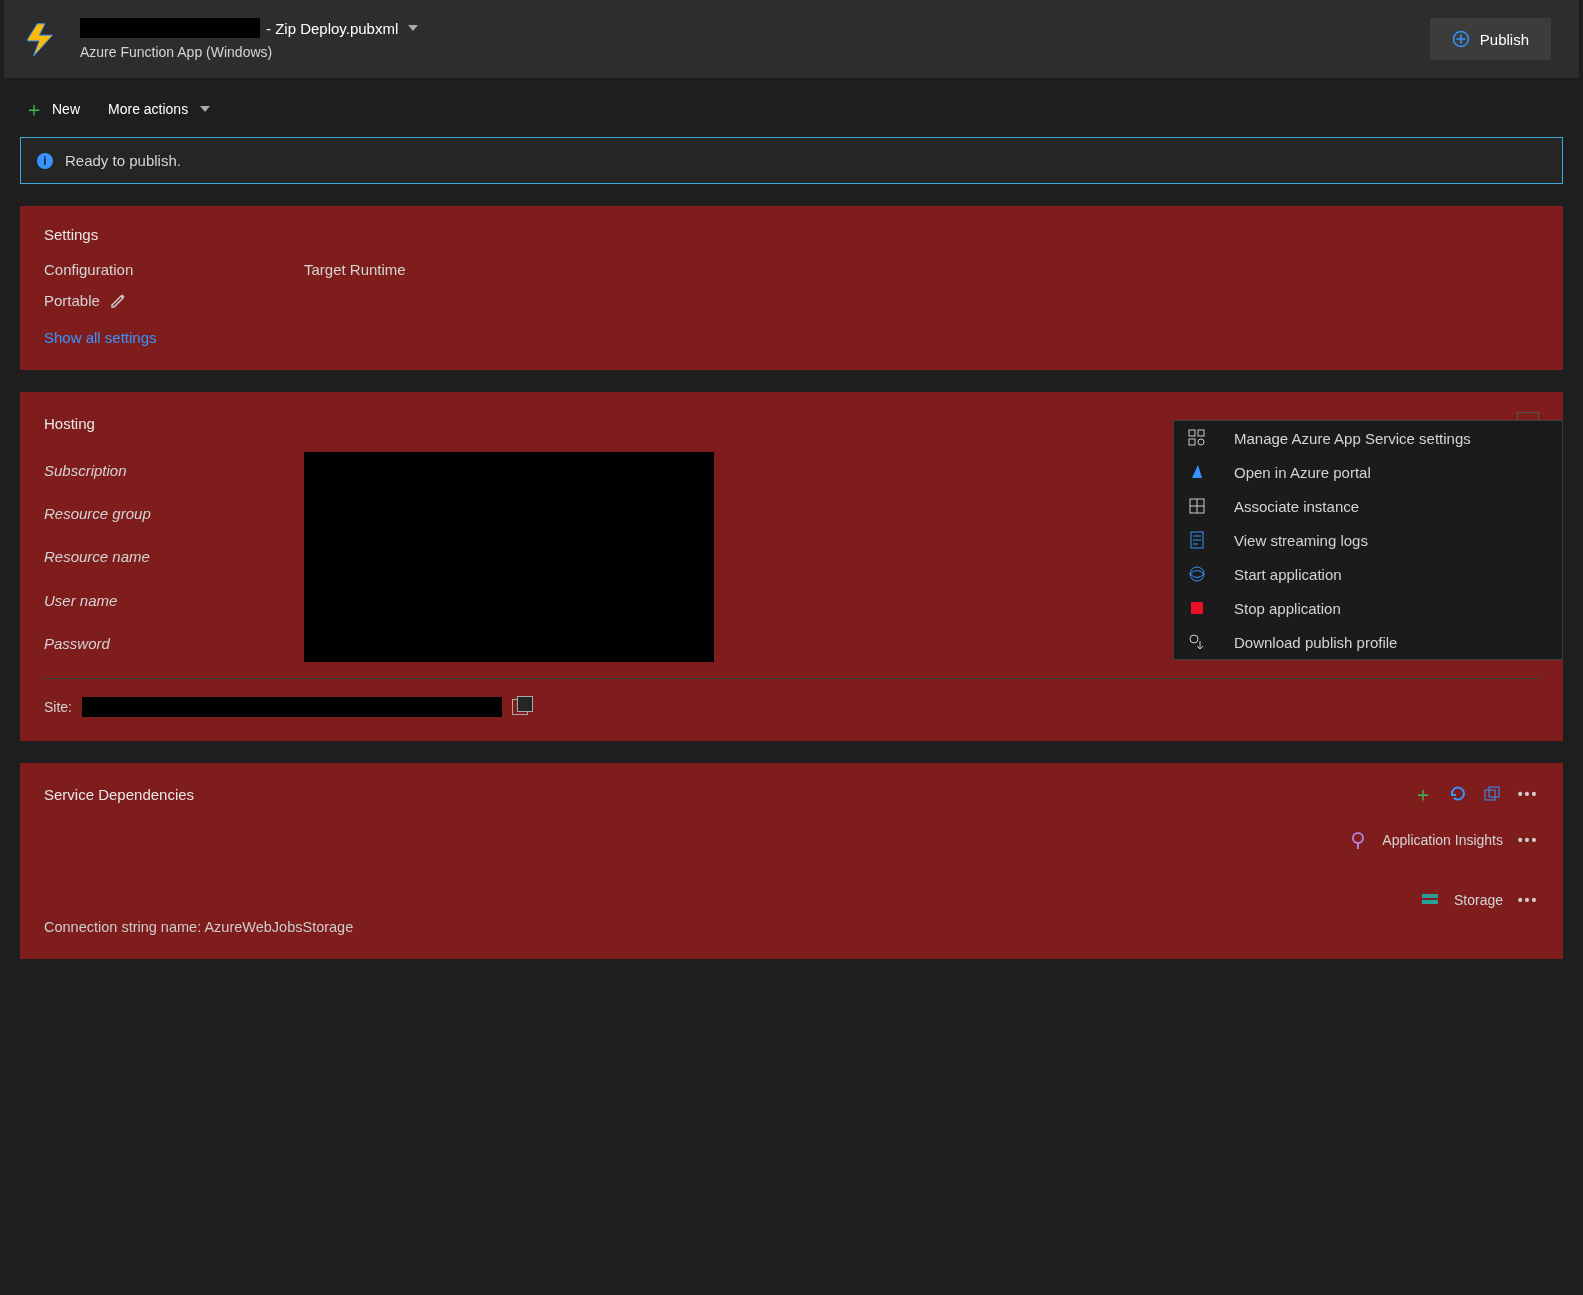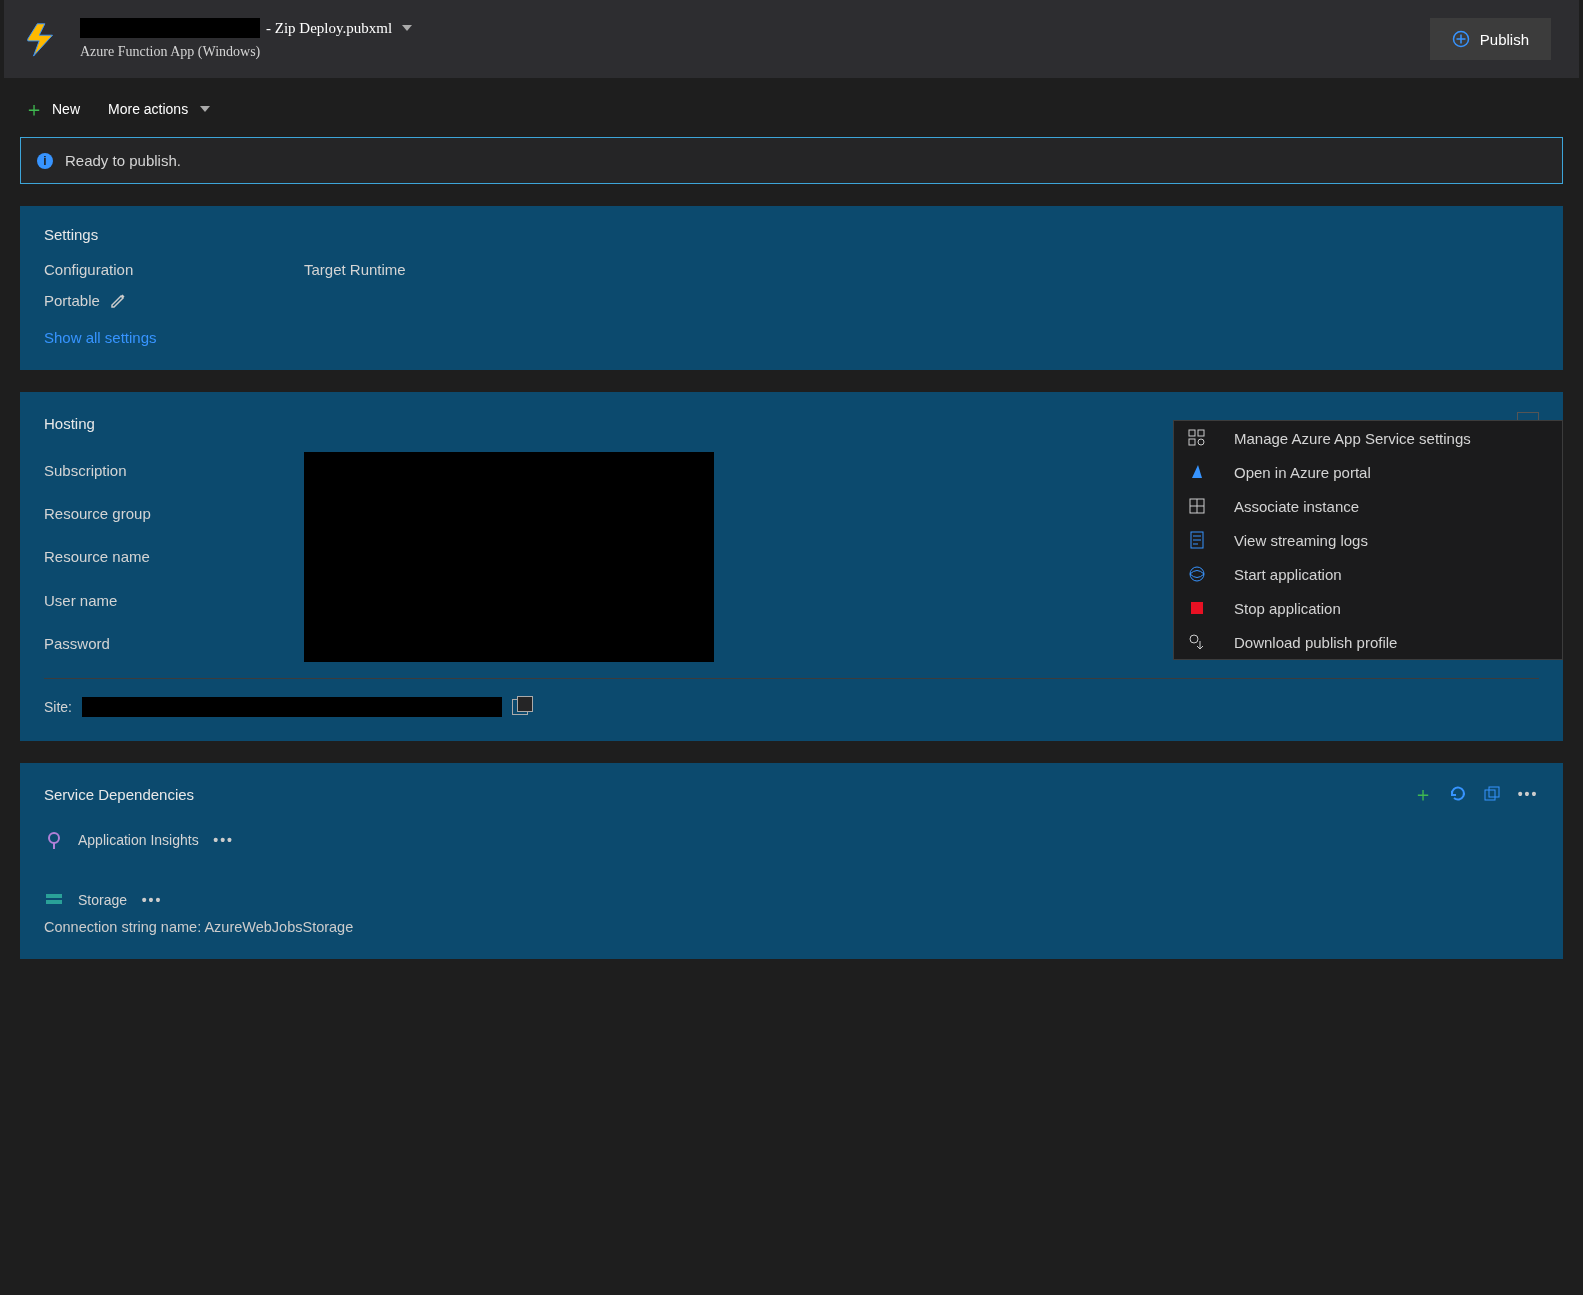--- a/index.html
+++ b/index.html
@@ -21,21 +21,21 @@
     display: flex;
     align-items: center;
     padding: 18px 28px 18px 20px;
     gap: 18px;
     border-bottom: 3px solid #1e1e1e;
   }
   .bolt-icon {
     width: 38px; height: 38px;
     position: relative;
   }
-  .profile-title-col { flex: 1; font-family: Liberation Serif, serif; }
+  .profile-title-col { flex: 1; }
   .profile-row {
     display: flex; align-items: center; gap: 6px;
     font-size: 15px;
     color: #fff;
   }
   .redact-1 { background:#000; width:180px; height:20px; display:inline-block; vertical-align:middle; }
   .chev-down {
     width: 0; height: 0;
     border-left: 5px solid transparent;
     border-right: 5px solid transparent;
@@ -88,21 +88,21 @@
     width: 16px; height: 16px;
     border-radius: 50%;
     background: #3794ff;
     color: #1e1e1e;
     font-weight: bold;
     font-size: 12px;
     display: flex; align-items:center; justify-content:center;
   }
   
   .panel {
-    background: #0c4a6e;
+    background: #7f1d1d;
     margin: 22px 16px 0 16px;
     padding: 20px 24px 24px 24px;
   }
   .panel-title {
     font-size: 15px;
     color: #e8e8e8;
   }
   .kv {
     display: grid;
     grid-template-columns: 260px auto;
@@ -147,20 +147,21 @@
     cursor:pointer;
   }
   .dots span{letter-spacing:2px; font-weight:bold;}
   .hosting-grid {
     display:grid;
     grid-template-columns: 260px auto;
     row-gap: 6px;
     margin-top: 18px;
     align-items:center;
     font-size:15px;
+    font-style:italic;
   }
   .redact-block { background:#000; width:410px; height:210px; grid-row: span 5; }
   .site-row {
     display:flex;
     align-items:center;
     gap:10px;
     border-top:1px solid #3c3c3c;
     padding-top:18px;
     margin-top:16px;
   }
@@ -205,21 +206,21 @@
   .dep-head {
     display:flex;
     align-items:center;
     justify-content:space-between;
   }
   .dep-actions { display:flex; gap:16px; align-items:center; }
   .dep-item {
     display:flex;
     align-items:center;
     gap:14px;
-    justify-content:flex-start;
+    justify-content:flex-end;
     margin-top:24px;
   }
   .dep-left { display:flex; align-items:center; gap:14px; }
   .dep-sub { margin-top:8px; font-size:14.5px; color:#ccc;}
   .icon-sq{ width:20px; height:20px;}
 </style>
 </head>
 <body>
 
 <div class="outer">

